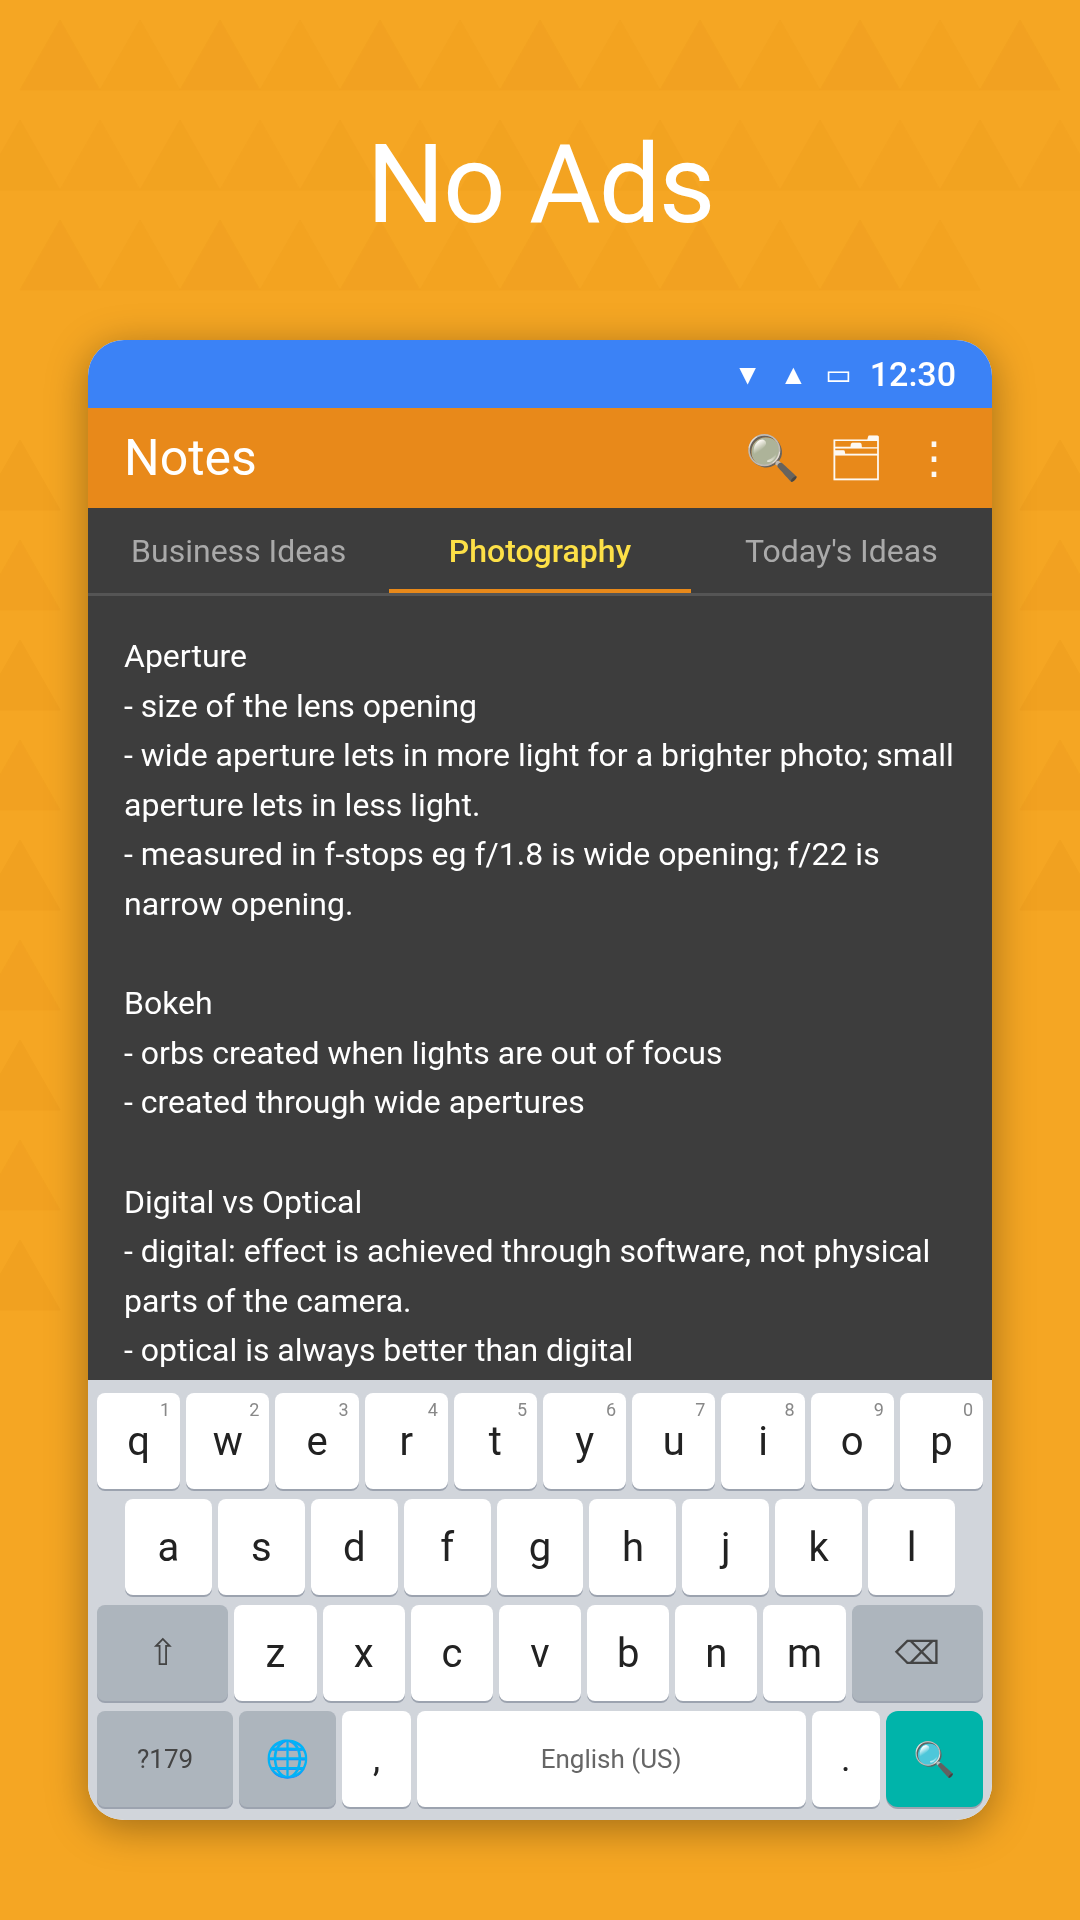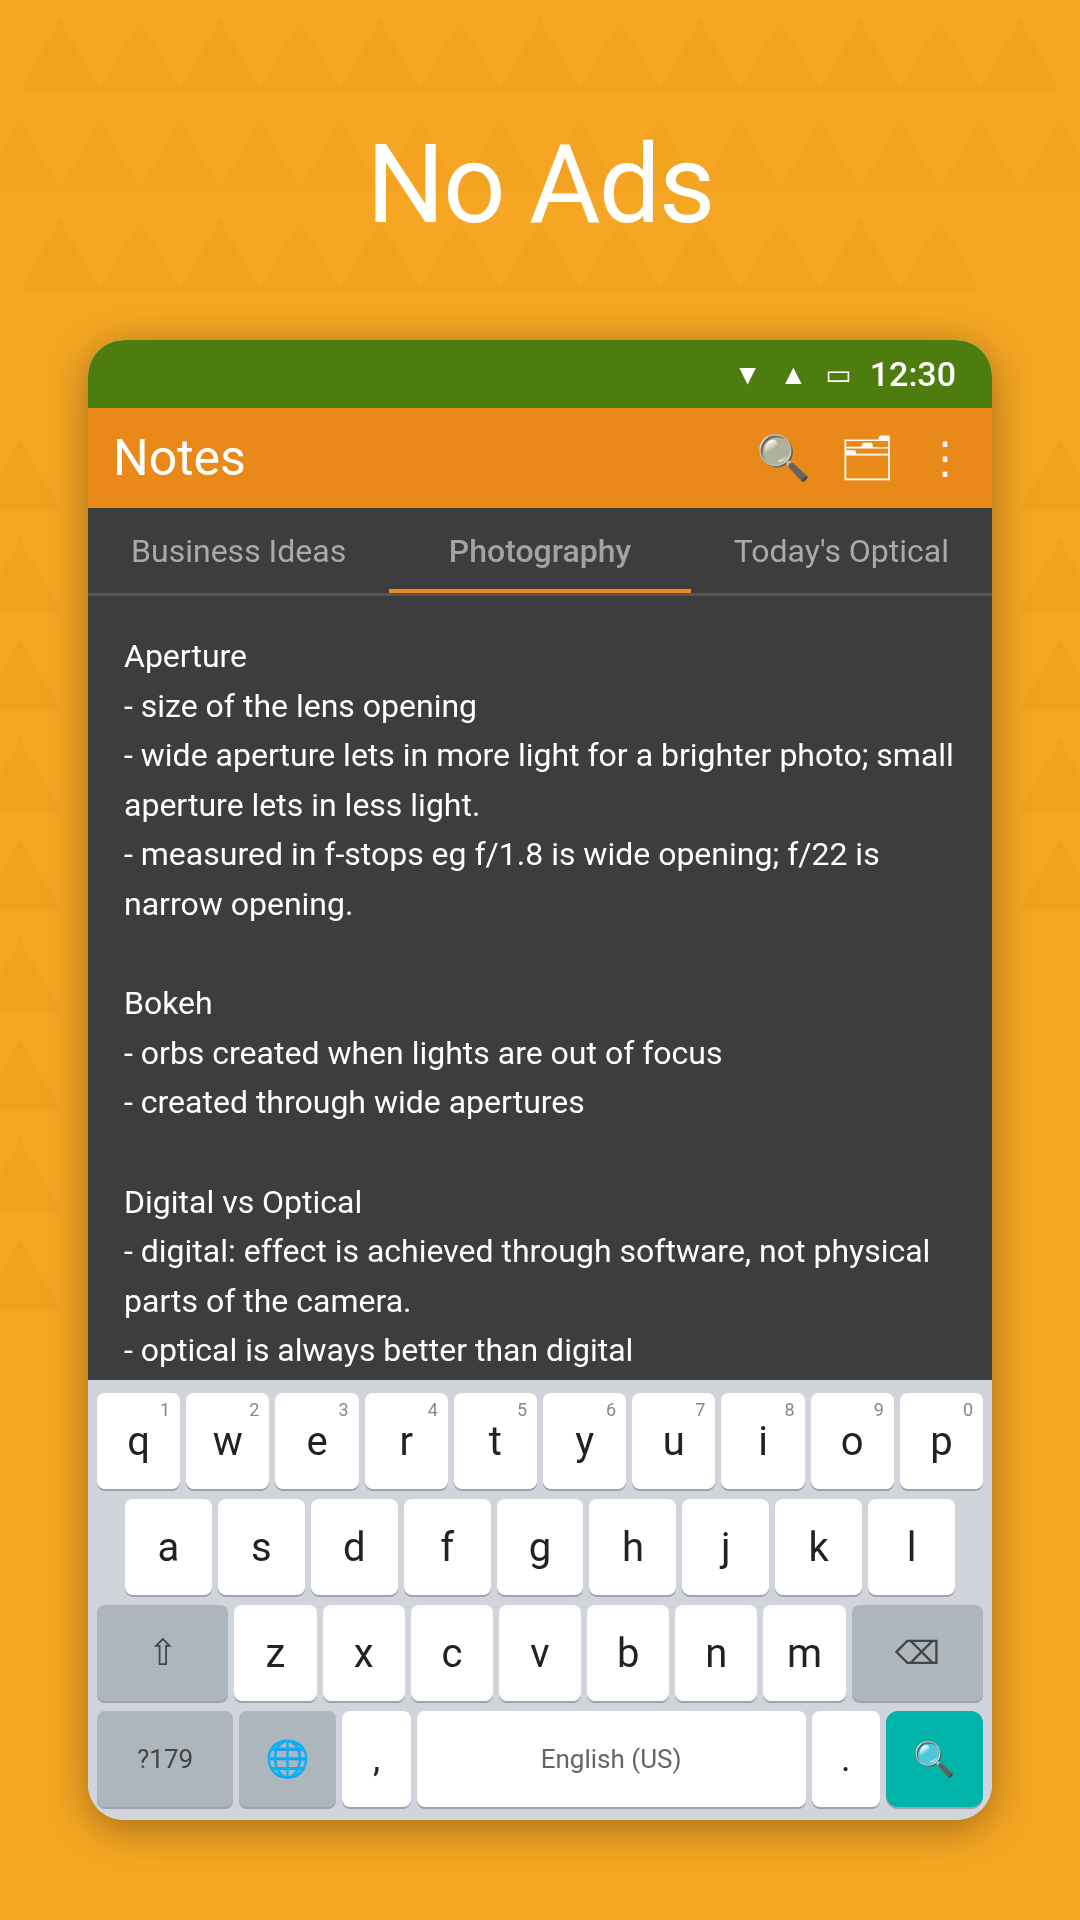--- a/index.html
+++ b/index.html
@@ -50,21 +50,21 @@
       border-radius: 36px;
       overflow: hidden;
       z-index: 3;
       box-shadow: 0 8px 40px rgba(0,0,0,0.35);
       display: flex;
       flex-direction: column;
     }
 
     
     .status-bar {
-      background: #4d7c0f;
+      background: #3b82f6;
       height: 68px;
       display: flex;
       align-items: center;
       justify-content: flex-end;
       padding: 0 36px;
       gap: 20px;
       flex-shrink: 0;
     }
 
     .status-bar .icons {
@@ -78,21 +78,21 @@
       font-size: 34px;
       font-weight: 500;
     }
 
     
     .app-header {
       background: #E8891A;
       height: 100px;
       display: flex;
       align-items: center;
-      padding: 0 25px;
+      padding: 0 36px;
       gap: 28px;
       flex-shrink: 0;
     }
 
     .app-title {
       color: #fff;
       font-size: 50px;
       font-weight: 400;
       flex: 1;
     }
@@ -122,21 +122,21 @@
       height: 100%;
       display: flex;
       align-items: center;
       justify-content: center;
       cursor: pointer;
       position: relative;
       padding: 0 10px;
     }
 
     .tab.active {
-      color: #a3a3a3;
+      color: #fde047;
       font-weight: 500;
     }
 
     .tab.active::after {
       content: '';
       position: absolute;
       bottom: 0;
       left: 0; right: 0;
       height: 4px;
       background: #E8891A;
@@ -324,21 +324,21 @@
   </div>
 
   <div class="tabs-bar">
     <div class="tab">
       <span>Business Ideas</span>
     </div>
     <div class="tab active">
       <span>Photography</span>
     </div>
     <div class="tab">
-      <span>Today's Optical</span>
+      <span>Today's Ideas</span>
     </div>
   </div>
 
   <div class="note-content">
     <div class="note-text">Aperture
 - size of the lens opening
 - wide aperture lets in more light for a brighter photo; small aperture lets in less light.
 - measured in f-stops eg f/1.8 is wide opening; f/22 is narrow opening.
 
 Bokeh

